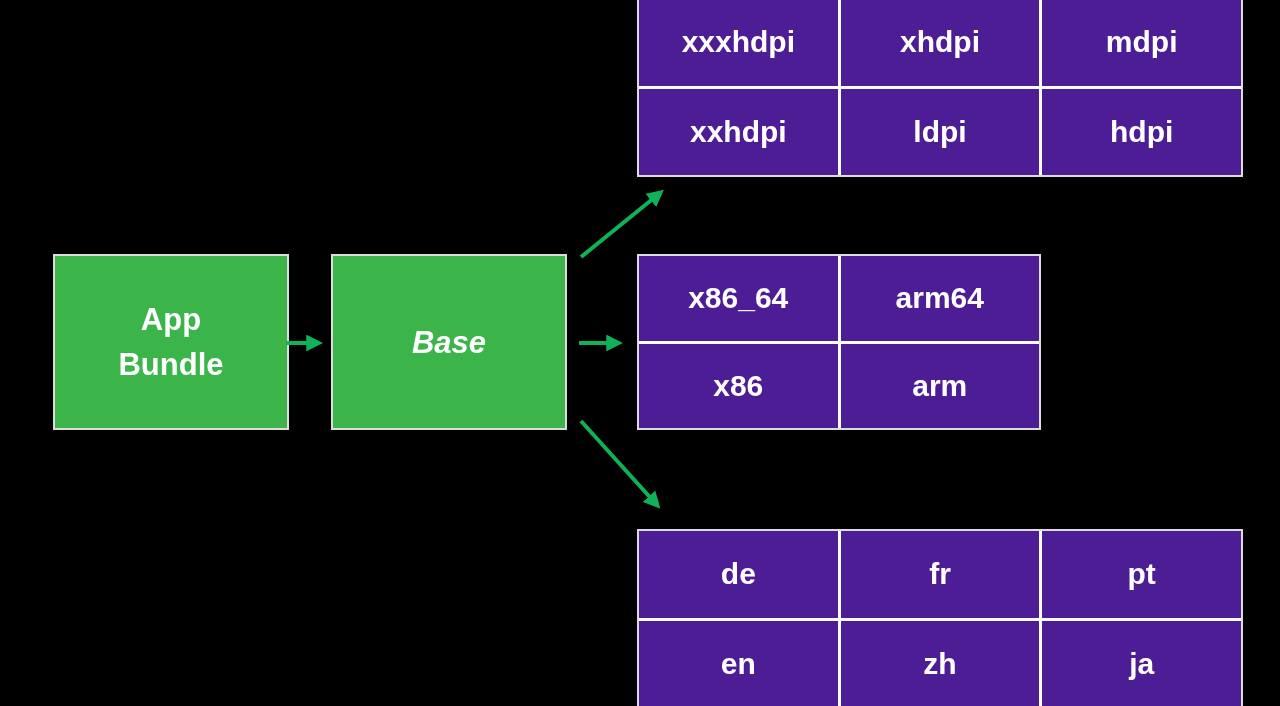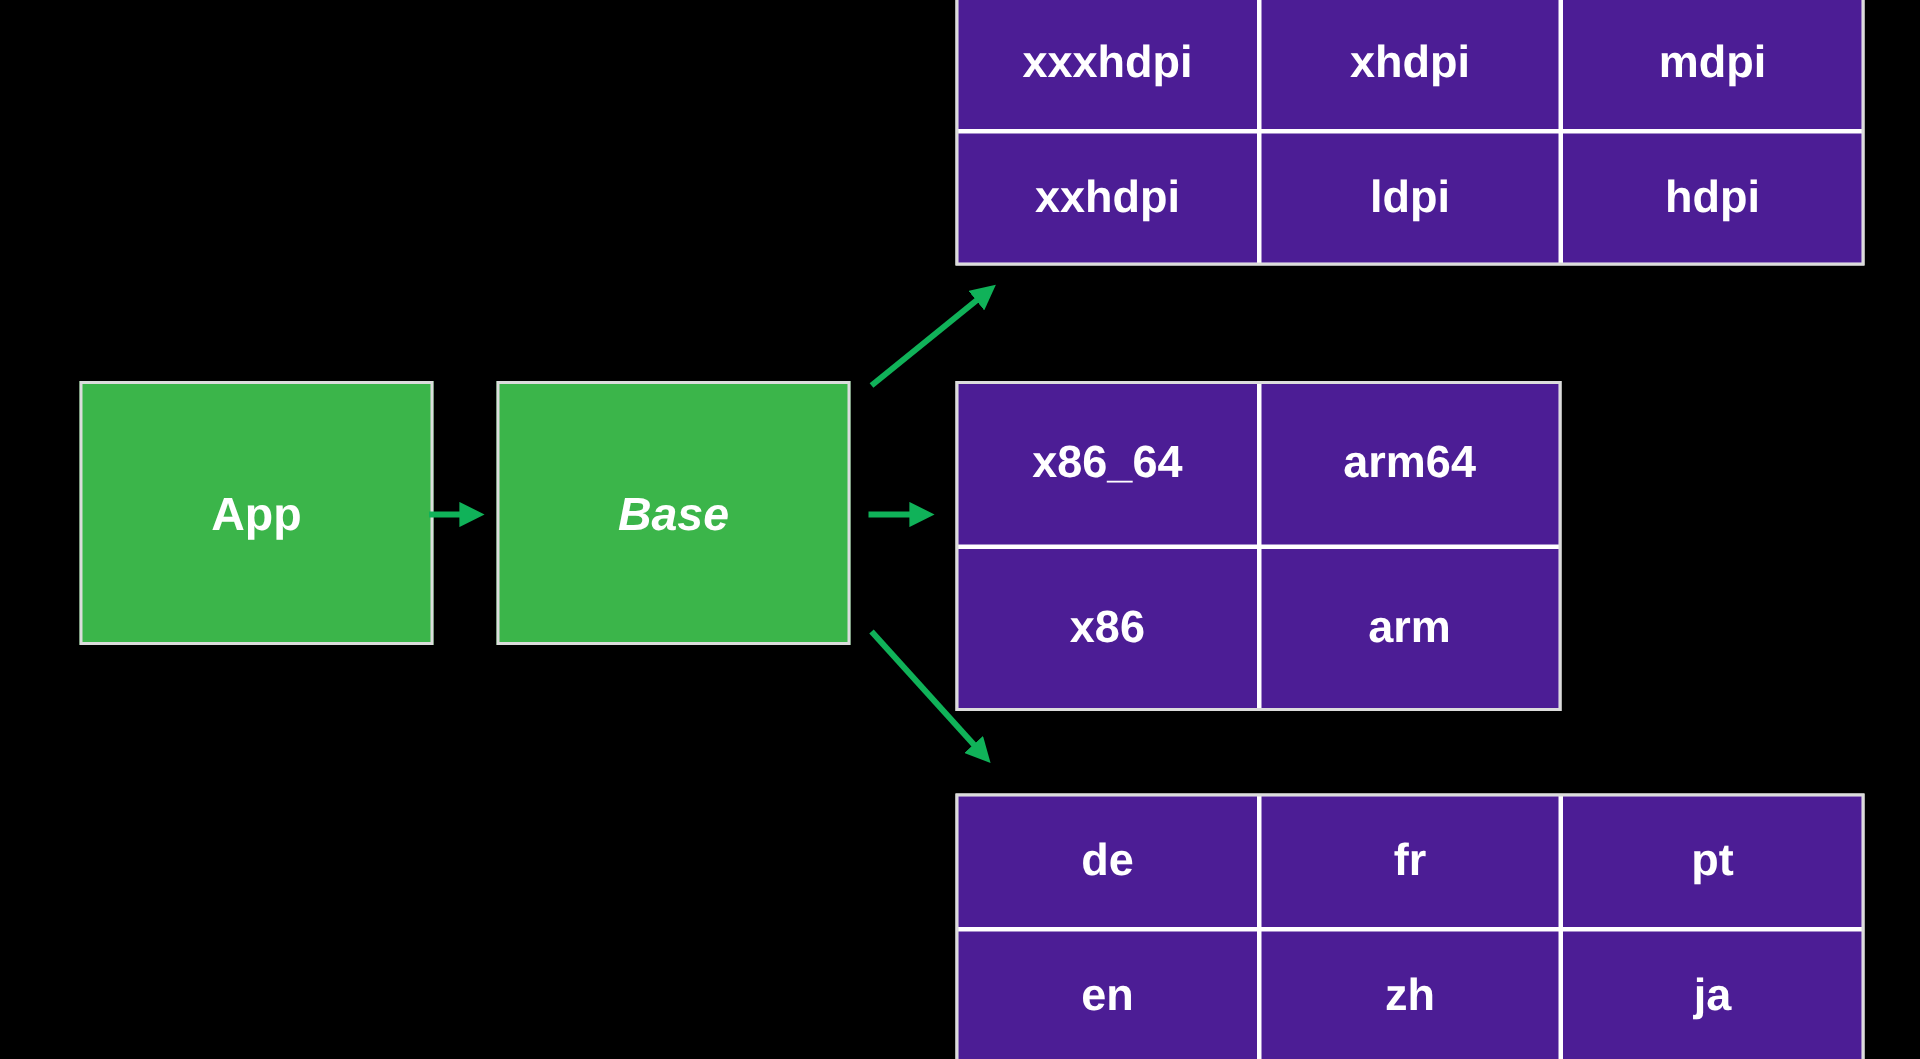--- a/index.html
+++ b/index.html
@@ -34,21 +34,21 @@
   .qtable {
     position: absolute;
     box-sizing: border-box;
     display: grid;
     border: 2px solid #dcdcdc;
     background: #ffffff; 
     gap: 3px;
   }
   #table-density { left: 637px; top: -3px; width: 606px; height: 180px;
     grid-template-columns: repeat(3, 1fr); grid-template-rows: repeat(2, 1fr); }
-  #table-abi { left: 637px; top: 254px; width: 404px; height: 220px;
+  #table-abi { left: 637px; top: 254px; width: 404px; height: 176px;
     grid-template-columns: repeat(2, 1fr); grid-template-rows: repeat(2, 1fr); }
   #table-language { left: 637px; top: 529px; width: 606px; height: 180px;
     grid-template-columns: repeat(3, 1fr); grid-template-rows: repeat(2, 1fr); }
 
   .cell {
     background: #4c1d95;
     display: flex;
     align-items: center;
     justify-content: center;
     color: #ffffff;
@@ -62,20 +62,21 @@
     pointer-events: none;
   }
 </style>
 </head>
 <body>
 
 <div id="canvas">
 
   <div class="node" id="node-app-bundle">
     <span>App</span>
+    <span>Bundle</span>
   </div>
 
   <div class="node" id="node-base">
     <span>Base</span>
   </div>
 
   <div class="qtable" id="table-density">
     <div class="cell">xxxhdpi</div>
     <div class="cell">xhdpi</div>
     <div class="cell">mdpi</div>

